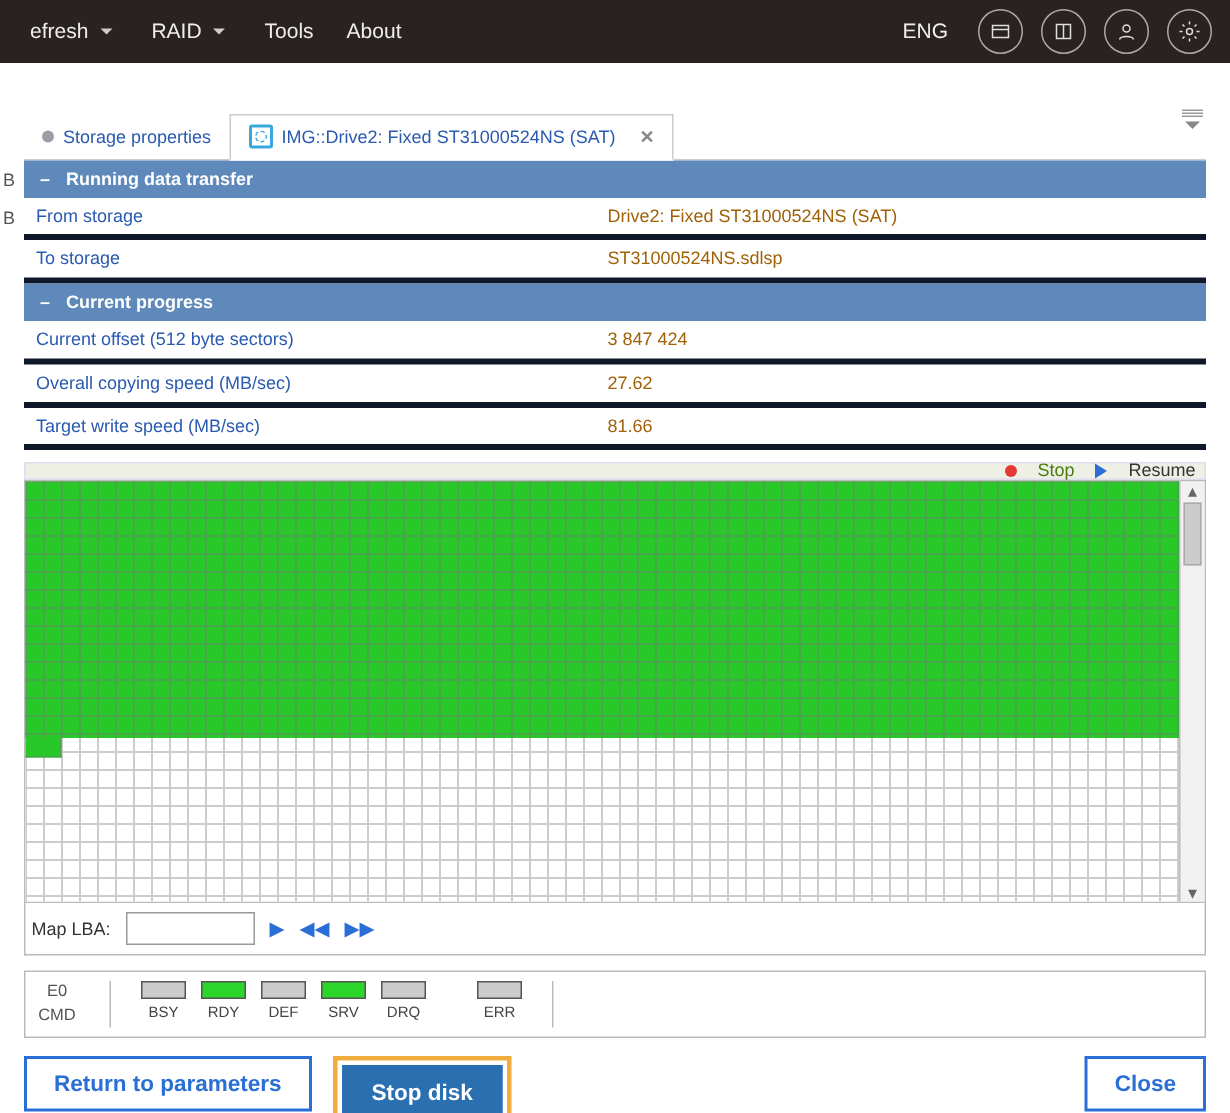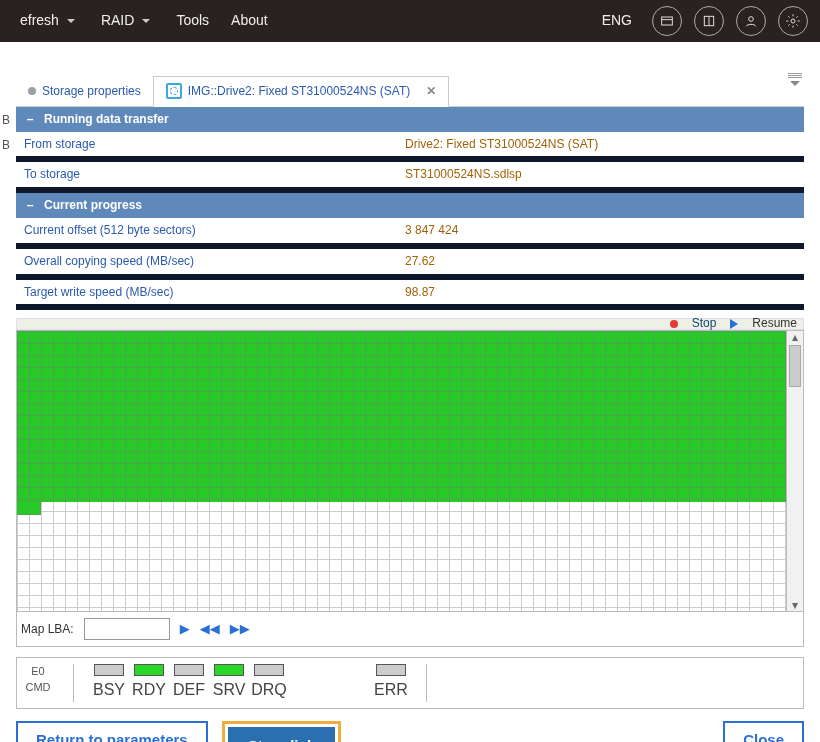--- a/index.html
+++ b/index.html
@@ -18,21 +18,21 @@
 .tab.active{background:#fff;border:1px solid #ccc;border-bottom:1px solid #fff;margin-bottom:-1px;}
 .dot-gray{width:8px;height:8px;border-radius:50%;background:#9aa0a6;}
 .drivebox{width:12px;height:12px;border:2px solid #3aa7dd;border-radius:2px;display:inline-flex;align-items:center;justify-content:center;}
 .drivebox::after{content:"";width:6px;height:6px;border:1.5px dashed #3aa7dd;border-radius:50%;}
 .tabclose{color:#888;font-weight:bold;margin-left:10px;cursor:pointer;}
 .listdrop{width:18px;height:16px;margin-left:auto;color:#888;display:flex;flex-direction:column;justify-content:center;align-items:center;gap:1px;cursor:pointer;}
 .listdrop .ln{width:14px;height:1px;background:#999;}
 .listdrop .tri{width:0;height:0;border-left:5px solid transparent;border-right:5px solid transparent;border-top:5px solid #888;margin-top:2px;}
 .section-hdr{background:#5f89ba;color:#fff;font-weight:bold;padding:4px 8px;display:flex;gap:8px;align-items:center;}
 .section-hdr .collapse{width:12px;text-align:center;cursor:pointer;}
-.kvrow{display:flex;border-bottom:6px solid #0f172a;}
+.kvrow{display:flex;border-bottom:4px solid #0f172a;}
 .kvrow .k{width:365px;padding:4px 8px;color:#2a5ab0;}
 .kvrow .v{flex:1;padding:4px 8px;color:#a16207;}
 .progressbar{height:10px;background:#eef0e6;border:1px solid #dde;margin-top:8px;position:relative;}
 .progressbar .txtbar{position:absolute;right:6px;top:-4px;display:flex;gap:14px;align-items:center;font-size:12px;}
 .reddot{width:8px;height:8px;border-radius:50%;background:#e53935;}
 .playblue{width:0;height:0;border-top:5px solid transparent;border-bottom:5px solid transparent;border-left:8px solid #2a6fd6;}
 .defectline{padding:4px 0;color:#222;}
 .mapwrap{position:relative;height:280px;border:1px solid #bbb;display:flex;}
 .mapgrid{flex:1;display:flex;flex-direction:column;}
 .gridcells{flex:1;position:relative;background:
@@ -50,21 +50,21 @@
 .maplba{display:flex;align-items:center;gap:10px;padding:6px 4px;border:1px solid #bbb;border-top:none;}
 .maplba input{width:80px;height:18px;border:1px solid #999;}
 .ctrlicon{color:#2a6fd6;cursor:pointer;font-size:13px;}
 .chk{display:inline-flex;align-items:center;gap:4px;}
 .chk input{accent-color:#2a8f2a;}
 .statusbar{margin-top:10px;border:1px solid #bbb;padding:6px 6px;display:flex;gap:20px;align-items:flex-start;}
 .ledgroup{display:flex;gap:10px;align-items:flex-start;}
 .led{display:flex;flex-direction:column;align-items:center;gap:3px;width:30px;}
 .ledbox{width:28px;height:10px;border:1px solid #555;background:#ccc;}
 .ledbox.on{background:#2bd62b;}
-.ledlbl{font-size:16px;color:#444;}
+.ledlbl{font-size:10px;color:#444;}
 .e0{font-size:11px;color:#555;width:30px;text-align:center;}
 .sep{width:1px;align-self:stretch;background:#bbb;}
 .btnrow{display:flex;gap:14px;align-items:flex-start;margin-top:12px;position:relative;}
 .btn{border:2px solid #2a6fd6;color:#2a6fd6;background:#fff;font-weight:bold;font-size:15px;padding:8px 18px;cursor:pointer;}
 .stopwrap{border:3px solid #f0ad3e;padding:3px;}
 .btn.primary{background:#2a6fb0;color:#fff;border-color:#2a6fb0;}
 .btnrow .pushright{margin-left:auto;}
 </style>
 </head>
 <body>
@@ -153,27 +153,27 @@
   <div class="kvrow">
         <div class="k">Current offset (512 byte sectors)</div>
         <div class="v">3 847 424</div>
       </div>
   <div class="kvrow">
         <div class="k">Overall copying speed (MB/sec)</div>
         <div class="v">27.62</div>
       </div>
   <div class="kvrow">
         <div class="k">Target write speed (MB/sec)</div>
-        <div class="v">98.87</div>
+        <div class="v">81.66</div>
       </div>
 
   <div class="progressbar">
     <div class="txtbar">
       <span class="reddot"></span>
-      <span style="color:#0c4a6e">Stop</span>
+      <span style="color:#4d7c0f">Stop</span>
       <span class="playblue"></span>
       <span style="color:#333">Resume</span>
     </div>
   </div>
 
 
   <div class="mapwrap">
     <div class="mapgrid">
       <div class="gridcells">
         <div class="greenfill"></div>
@@ -215,21 +215,21 @@
             <div class="ledlbl">DEF</div>
           </div>
       <div class="led">
             <div class="ledbox on"></div>
             <div class="ledlbl">SRV</div>
           </div>
       <div class="led">
             <div class="ledbox"></div>
             <div class="ledlbl">DRQ</div>
           </div>
-      <div class="led" style="margin-left:82px">
+      <div class="led" style="margin-left:24px">
             <div class="ledbox"></div>
             <div class="ledlbl">ERR</div>
           </div>
     </div>
     <div class="sep"></div>
   </div>
 
   <div class="btnrow">
     <button class="btn">Return to parameters</button>
     <span class="stopwrap">

